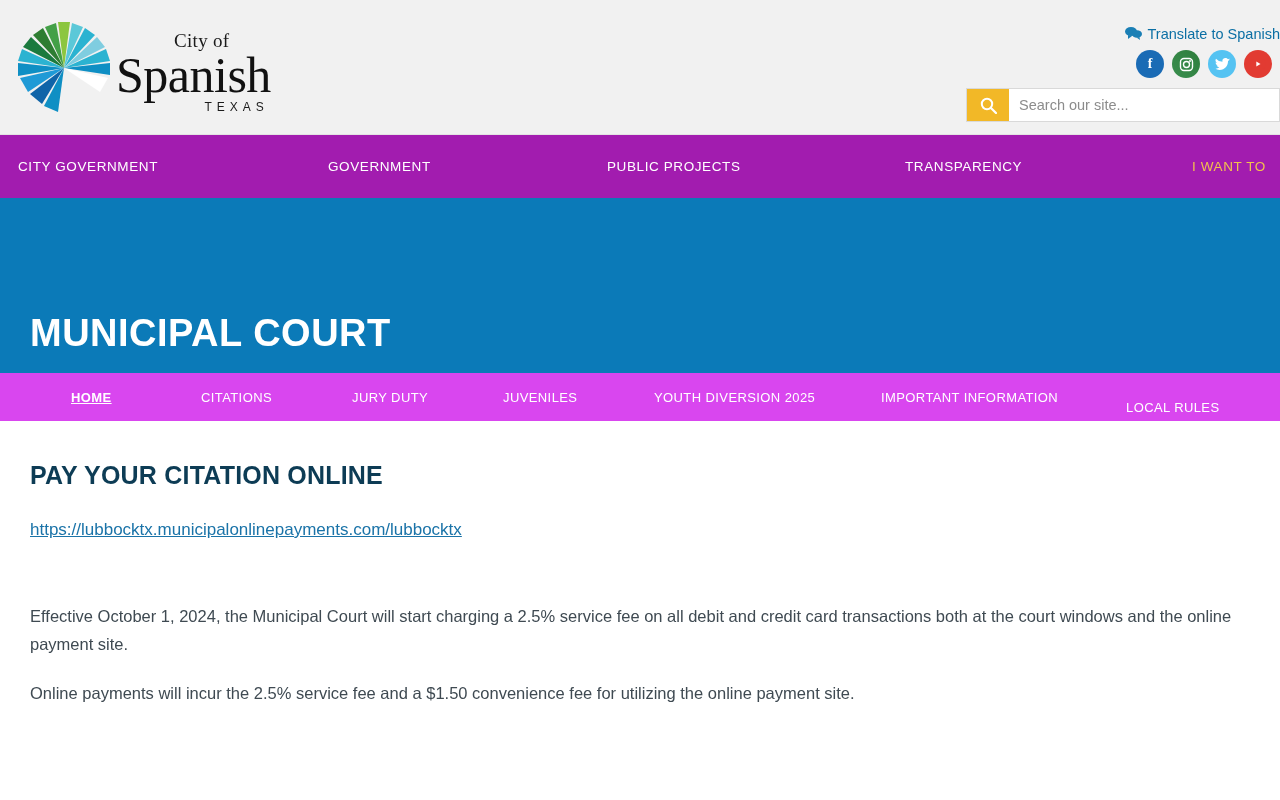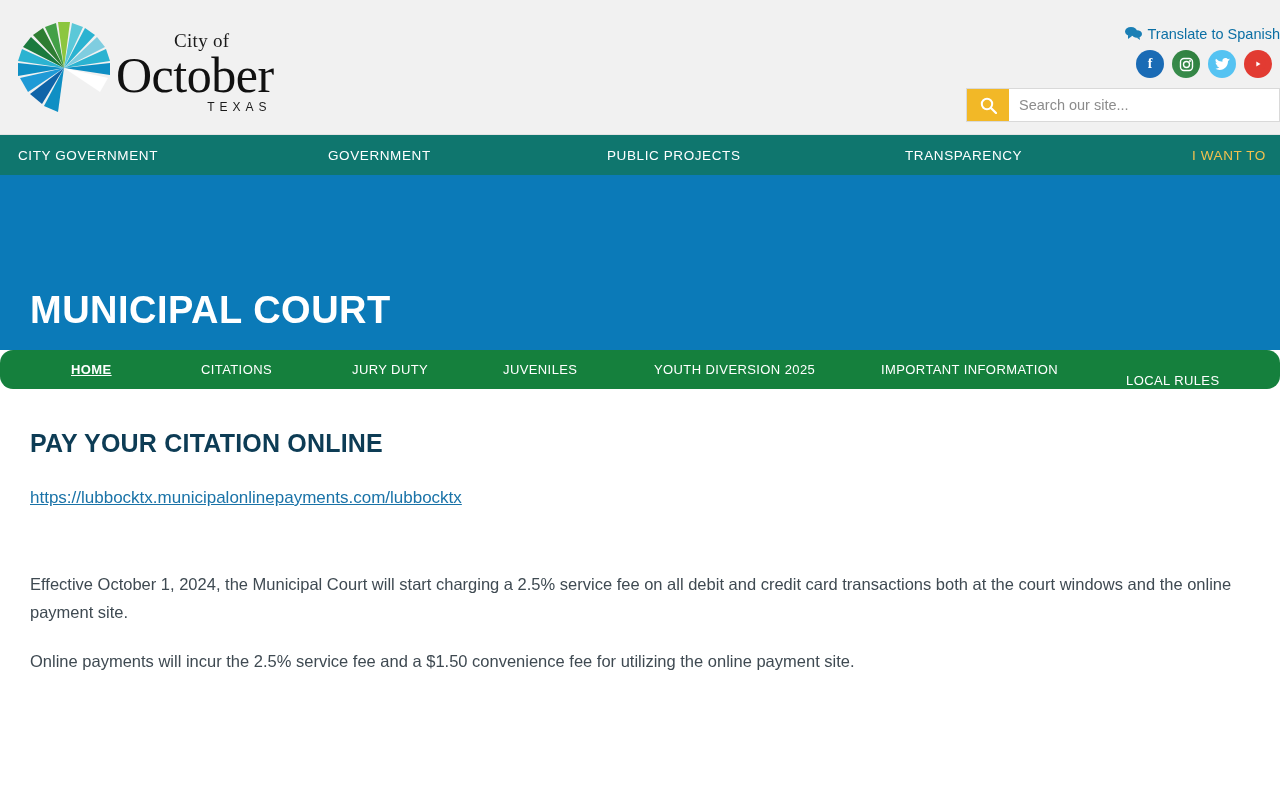--- a/index.html
+++ b/index.html
@@ -119,22 +119,22 @@
     padding: 0 10px;
     font-size: 14.5px;
     color: #5b5b5b;
     font-family: "Liberation Sans", sans-serif;
     background: #fff;
   }
   .search-input::placeholder { color: #8c8c8c; }
 
   
   .mainnav {
-    height: 40px;
-    background: #0f766e;
+    height: 63px;
+    background: #a21caf;
     color: #ffffff;
     display: flex;
     align-items: center;
     position: relative;
   }
   .mainnav a {
     color: #ffffff;
     font-size: 13.5px;
     letter-spacing: 0.6px;
     text-decoration: none;
@@ -154,26 +154,25 @@
     left: 30px;
     bottom: 18px;
     color: #ffffff;
     font-size: 38px;
     font-weight: bold;
     letter-spacing: 0.5px;
   }
 
   
   .subnav {
-    height: 39px;
-    background: #15803d;
+    height: 48px;
+    background: #d946ef;
     display: flex;
     align-items: center;
     position: relative;
-    border-radius: 13px;
   }
   .subnav a {
     color: #ffffff;
     font-size: 13px;
     letter-spacing: 0.4px;
     text-decoration: none;
     white-space: nowrap;
     cursor: pointer;
   }
   .subnav a.active { text-decoration: underline; font-weight: bold; }
@@ -227,21 +226,21 @@
           <path d="M0,0 L-46,-5 L-46,8 Z" fill="#0f8fc4"></path>
           <path d="M0,0 L-44,10 L-36,24 Z" fill="#1f9ad6"></path>
           <path d="M0,0 L-34,26 L-22,36 Z" fill="#1064a8"></path>
           <path d="M0,0 L-20,38 L-6,44 Z" fill="#0f8fc4"></path>
           <path d="M0,0 L44,10 L36,24 Z" fill="#ffffff"></path>
         </g>
       </svg>
     </div>
     <div class="logo-text">
       <div class="logo-city">City of</div>
-      <div class="logo-lubbock">October</div>
+      <div class="logo-lubbock">Spanish</div>
       <div class="logo-texas">TEXAS</div>
     </div>
   </div>
 
   <div class="translate-row">
     <span class="tr-icon">
       <svg width="17" height="14" viewBox="0 0 17 14">
         <ellipse cx="6" cy="5.5" rx="6" ry="4.6" fill="#1a7fb5"></ellipse>
         <path d="M3 9 L3 13 L7 10 Z" fill="#1a7fb5"></path>
         <ellipse cx="12" cy="8" rx="5" ry="3.8" fill="#1a7fb5"></ellipse>

